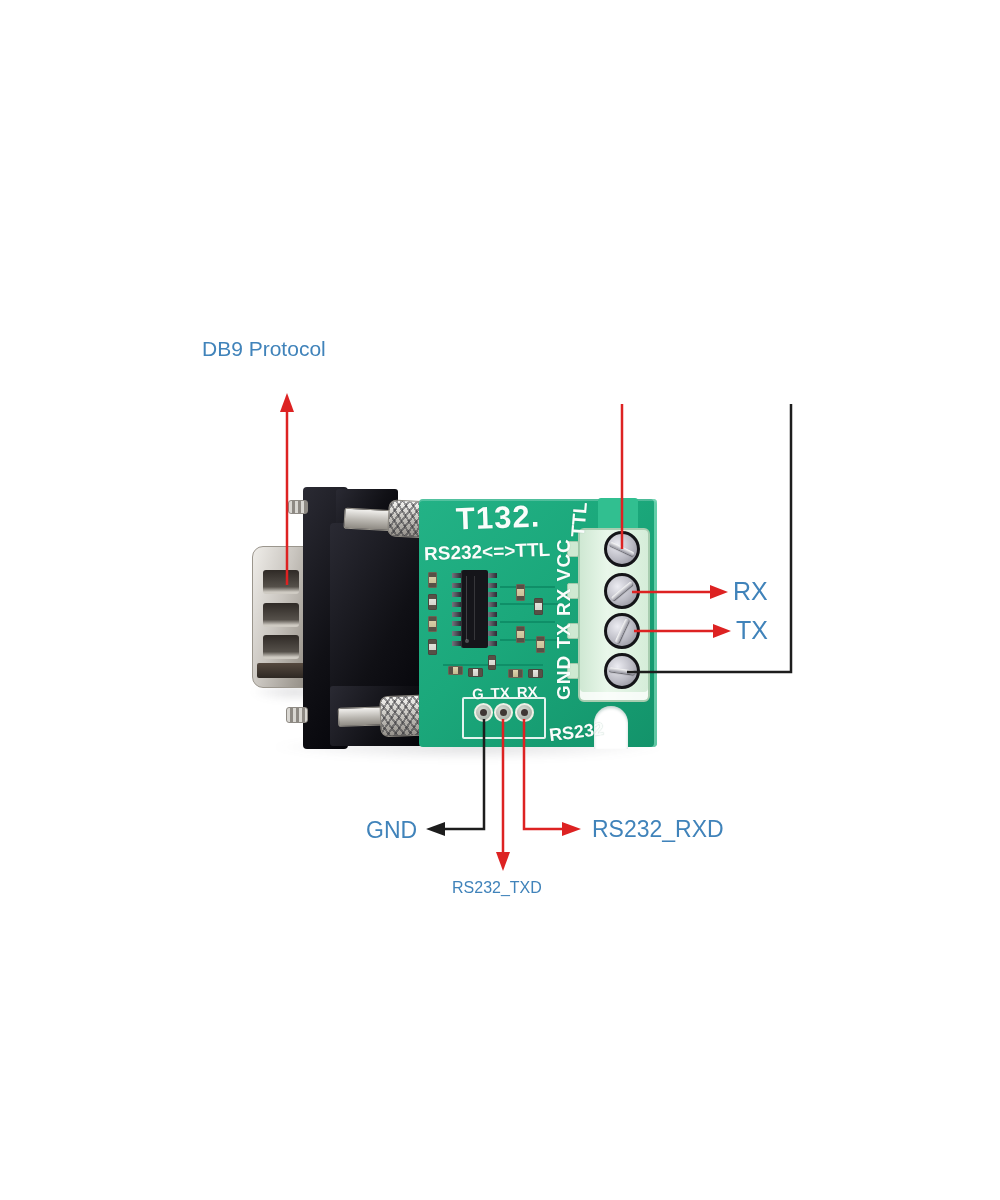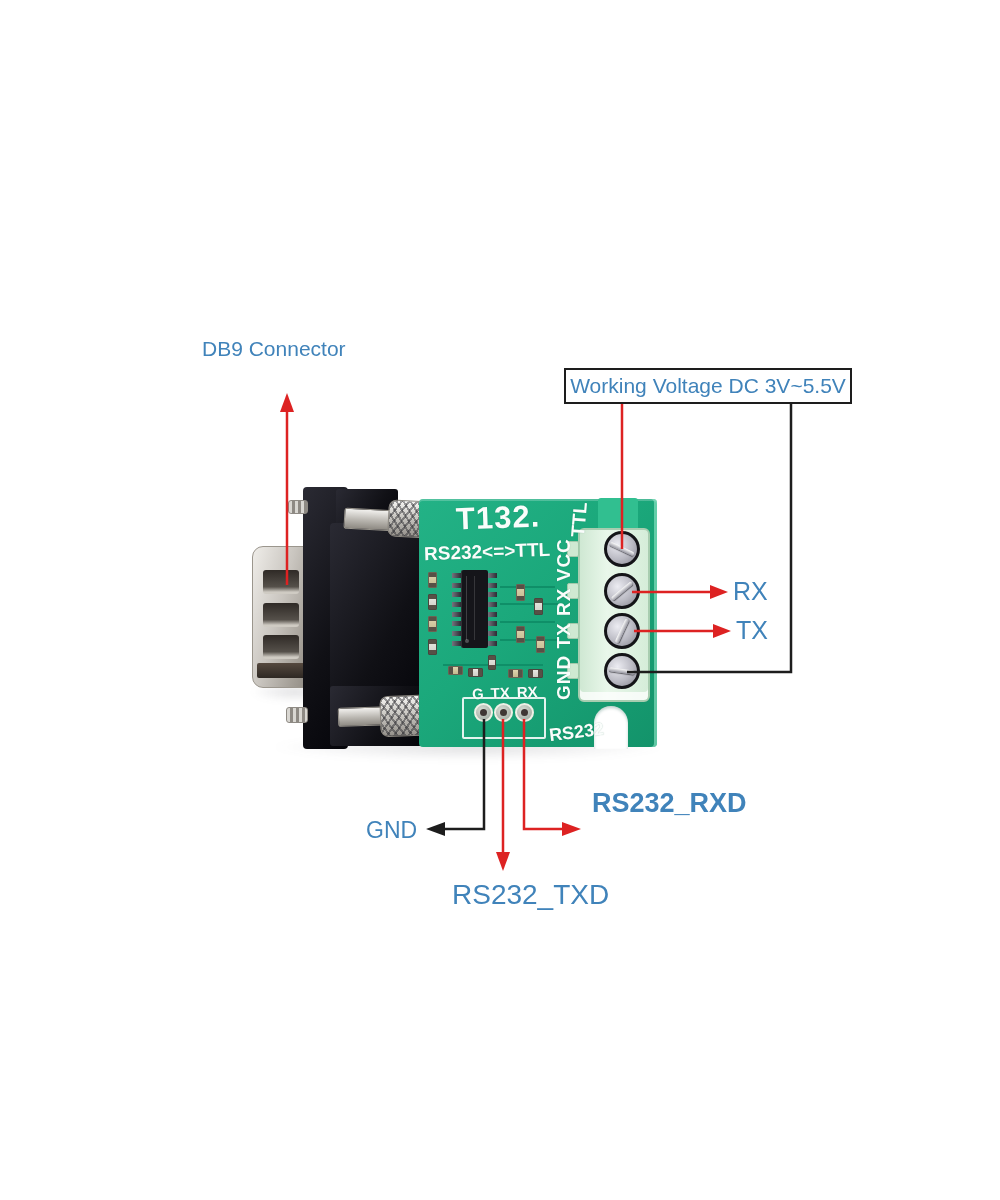--- a/index.html
+++ b/index.html
@@ -16,22 +16,22 @@
   .db9-label { left:202px; top:337px; font-size:21px; line-height:24px; }
   .voltage-box {
     left:564px; top:368px; width:288px; height:36px;
     border:2px solid #1d1d1d; background:#fff;
     display:flex; align-items:center; justify-content:center;
     font-size:21px;
   }
   .rx-label { left:733px; top:577px; font-size:25px; }
   .tx-label { left:736px; top:616px; font-size:25px; }
   .gnd-label { left:366px; top:817px; font-size:23px; }
-  .rxd-label { left:592px; top:788px; font-size:27px;font-weight:bold; }
-  .txd-label { left:452px; top:879px; font-size:28px; }
+  .rxd-label { left:592px; top:816px; font-size:23px; }
+  .txd-label { left:452px; top:879px; font-size:16px; }
 
   
   .shadow {
     position:absolute; border-radius:50%;
     background:radial-gradient(ellipse at center, rgba(70,70,80,.16), rgba(70,70,80,0) 70%);
     filter:blur(3px);
   }
 
   
   .db9-metal {
@@ -257,24 +257,21 @@
     <polygon points="426,829 445,822 445,836" fill="#1D1D1D"></polygon>
 
     <line x1="503" y1="719" x2="503" y2="854" stroke="#DD2222" stroke-width="2.5"></line>
     <polygon points="503,871 496,852 510,852" fill="#DD2222"></polygon>
 
     <polyline points="524,719 524,829 565,829" fill="none" stroke="#DD2222" stroke-width="2.5"></polyline>
     <polygon points="581,829 562,822 562,836" fill="#DD2222"></polygon>
   </svg>
 
   <div class="label db9-label blue">
-    <div>DB9 Connector</div>
-  </div>
-  <div class="label voltage-box blue">
-    <span>Working Voltage DC 3V~5.5V</span>
+    <div>DB9 Protocol</div>
   </div>
   <div class="label rx-label blue">RX</div>
   <div class="label tx-label blue">TX</div>
   <div class="label gnd-label blue">GND</div>
   <div class="label rxd-label blue">RS232_RXD</div>
   <div class="label txd-label blue">RS232_TXD</div>
 
 </div>
 
 </body></html>

